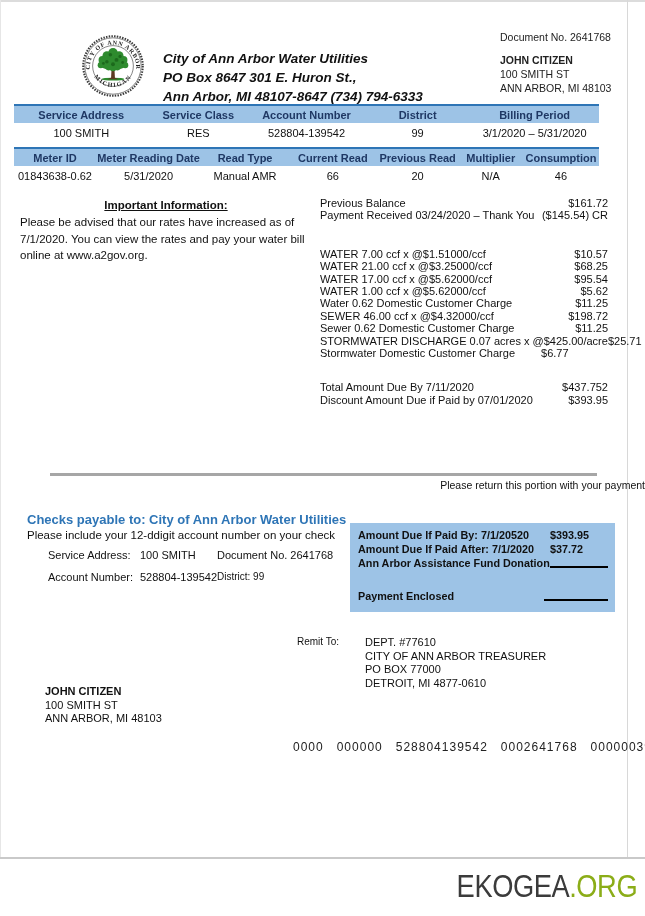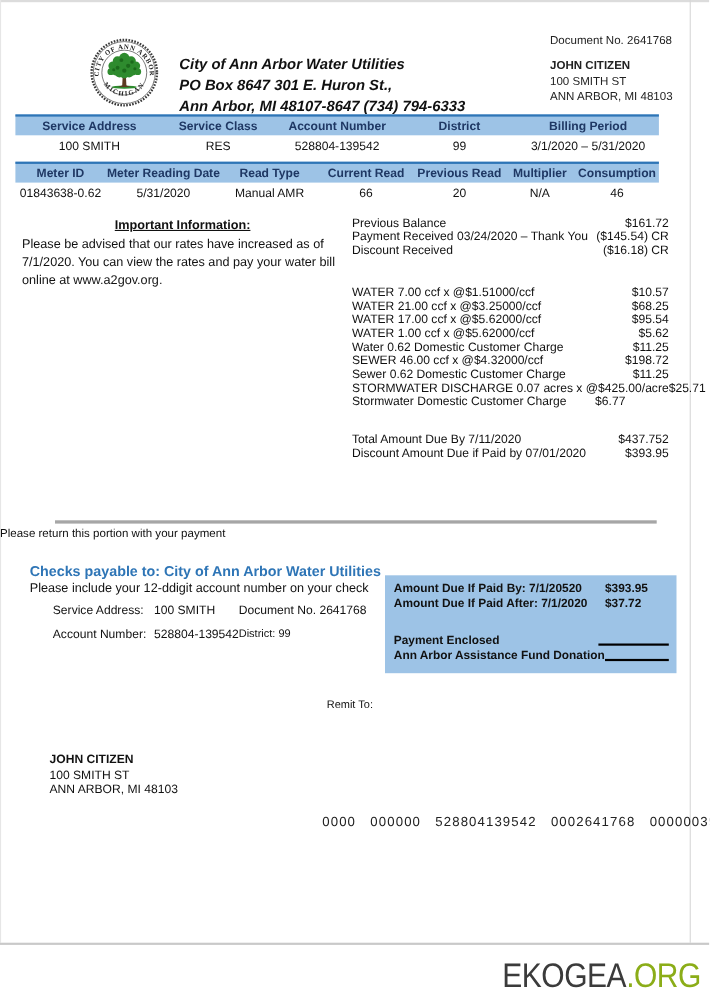--- a/index.html
+++ b/index.html
@@ -37,21 +37,21 @@
   .charges{position:absolute;left:320px;top:197px;width:288px;font-size:11px;color:#111;}
   .chline{display:flex;line-height:12.4px;}
   .chlabel{flex:1;white-space:nowrap;}
   .chamount{text-align:right;white-space:nowrap;}
   .chline.inline .chlabel{flex:0 0 auto;}
   .chline.inline .chamount{margin-left:26px;text-align:center;}
   .sp1{height:26px;} .sp2{height:22px;}
 
   
   .divider{position:absolute;left:50px;top:473px;width:547px;height:2.5px;background:var(--divider_gray);}
-  .stub-note{position:absolute;left:0;top:479px;width:645px;text-align:left;font-size:10.5px;color:#111;}
+  .stub-note{position:absolute;left:0;top:479px;width:645px;text-align:right;font-size:10.5px;color:#111;}
 
   
   .checks-title{position:absolute;left:27px;top:512px;font-size:13px;font-weight:bold;color:var(--accent_blue);}
   .checks-sub{position:absolute;left:27px;top:529px;font-size:11.5px;color:#111;}
   .stub-row{position:absolute;font-size:11px;color:#111;}
   .stub-row .lab{position:absolute;left:48px;white-space:nowrap;}
   .stub-row .val{position:absolute;left:140px;white-space:nowrap;}
   .stub-row .ext{position:absolute;left:217px;white-space:nowrap;}
   .stub-row .ext.small{font-size:10px;}
 
@@ -195,24 +195,20 @@
 
   <div class="charges">
     <div class="chline">
         <span class="chlabel">Previous Balance</span>
         <span class="chamount">$161.72</span>
       </div>
     <div class="chline">
         <span class="chlabel">Payment Received 03/24/2020 – Thank You</span>
         <span class="chamount">($145.54) CR</span>
       </div>
-    <div class="chline">
-        <span class="chlabel">Discount Received</span>
-        <span class="chamount">($16.18) CR</span>
-      </div>
     <div class="sp1"></div>
     <div class="chline">
         <span class="chlabel">WATER 7.00 ccf x @$1.51000/ccf</span>
         <span class="chamount">$10.57</span>
       </div>
     <div class="chline">
         <span class="chlabel">WATER 21.00 ccf x @$3.25000/ccf</span>
         <span class="chamount">$68.25</span>
       </div>
     <div class="chline">
@@ -273,31 +269,37 @@
 
   <div class="amount-box">
     <div class="abrow">
       <span class="al">Amount Due If Paid By: 7/1/20520</span>
       <span class="aa">$393.95</span>
     </div>
     <div class="abrow">
       <span class="al">Amount Due If Paid After: 7/1/2020</span>
       <span class="aa">$37.72</span>
     </div>
+    <div class="abrow">
+      <span class="al">Ann Arbor Assistance Fund Donation</span>
+      <span class="uline"></span>
+    </div>
     <div class="abrow pay">
       <span class="al">Payment Enclosed</span>
       <span class="uline"></span>
     </div>
-    <div class="abrow">
-      <span class="al">Ann Arbor Assistance Fund Donation</span>
-      <span class="uline"></span>
-    </div>
   </div>
 
   <div class="remit-label">Remit To:</div>
+  <div class="remit-address">
+    <div>DEPT. #77610</div>
+    <div>CITY OF ANN ARBOR TREASURER</div>
+    <div>PO BOX 77000</div>
+    <div>DETROIT, MI 4877-0610</div>
+  </div>
 
   <div class="mail-to">
     <div class="nm">JOHN CITIZEN</div>
     <div>100 SMITH ST</div>
     <div>ANN ARBOR, MI 48103</div>
   </div>
 
   <div class="micr">0000   000000   528804139542   0002641768   00000039395   3</div>
 
   <div class="footer-line"></div>

